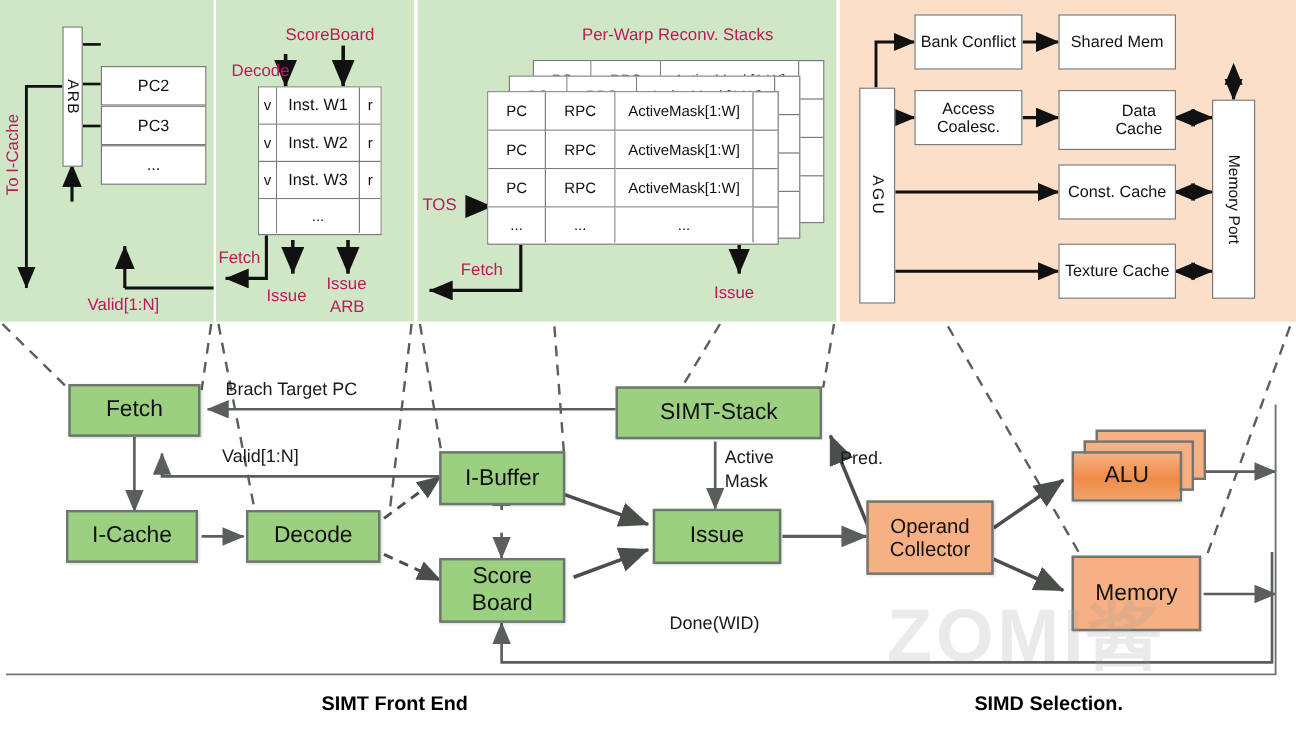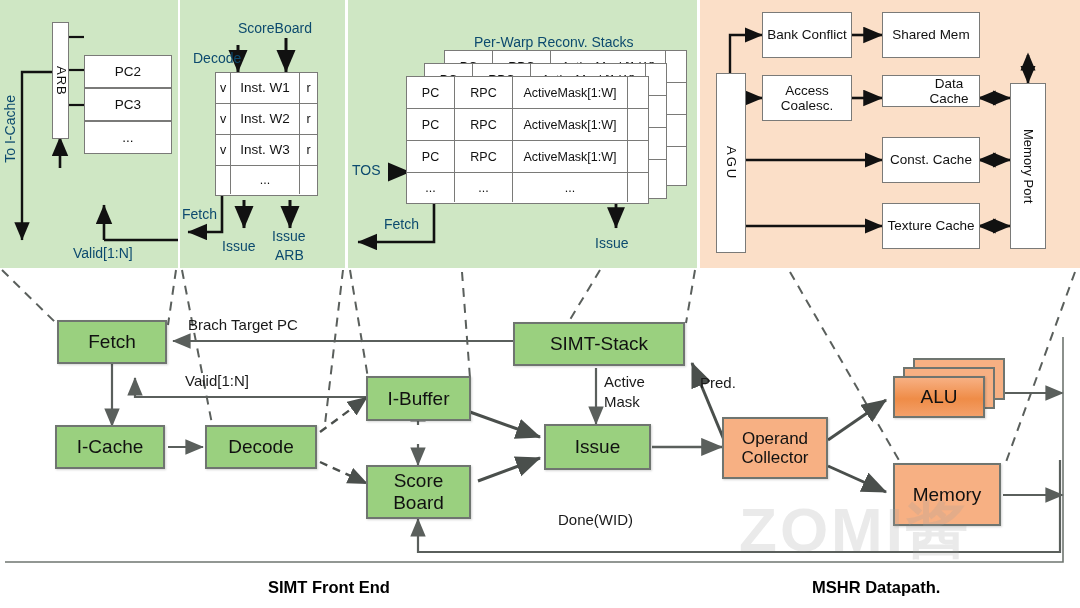--- a/index.html
+++ b/index.html
@@ -24,21 +24,21 @@
     text-align: center;
     color: #111;
     line-height: 1.12;
     font-size: 13.5px;
   }
   .wbox.small { font-size: 12.5px; }
   .wbox.vert  { writing-mode: vertical-rl; }
 
   .plabel {
     position: absolute;
-    color: #0c4a6e;
+    color: #be185d;
     font-size: 14px;
     white-space: nowrap;
   }
   .plabel.vert { writing-mode: vertical-rl; transform: rotate(180deg); }
 
   
   .node {
     position: absolute;
     border: 2px solid #6f7570;
     display: flex; align-items: center; justify-content: center;
@@ -174,21 +174,21 @@
         </marker>
       </defs>
 
       <path d="M42,172 L62,172" stroke="#111" stroke-width="3" fill="none" marker-end="url(#ah3)"></path>
 
       <path d="M86,204 L86,242 L10,242" stroke="#111" stroke-width="2.6" fill="none" marker-end="url(#ah3)"></path>
 
       <path d="M268,190 L268,228" stroke="#111" stroke-width="2.8" fill="none" marker-end="url(#ah3)"></path>
     </svg>
 
-    <div class="plabel" style="left:126px; top:20px;margin-top:14px;">Per-Warp Reconv. Stacks</div>
+    <div class="plabel" style="left:137px; top:20px;">Per-Warp Reconv. Stacks</div>
 
     <div style="position:absolute; left:96px; top:50px; width:243px; height:136px; background:#fff; border:1.6px solid #7a7a78;">
       <div style="display:flex; height:32px;">
         <div class="wbox small" style="position:relative; width:48px; height:32px; border:0; border-right:1.6px solid #7a7a78; border-bottom:1.6px solid #7a7a78;">PC</div>
         <div class="wbox small" style="position:relative; width:58px; height:32px; border:0; border-right:1.6px solid #7a7a78; border-bottom:1.6px solid #7a7a78;">RPC</div>
         <div class="wbox small" style="position:relative; flex:1; height:32px; border:0; border-right:1.6px solid #7a7a78; border-bottom:1.6px solid #7a7a78;">ActiveMask[1:W]</div>
         <div style="width:20px; height:32px; border-bottom:1.6px solid #7a7a78;"></div>
       </div>
       <div style="display:flex; height:32px; border-bottom:1.6px solid #7a7a78;">
         <div style="width:48px; border-right:1.6px solid #7a7a78;"></div>
@@ -291,21 +291,21 @@
 
       <path d="M328,55 L328,83" stroke="#111" stroke-width="2.6" fill="none" marker-start="url(#ah4e)" marker-end="url(#ah4s)"></path>
     </svg>
 
     <div class="wbox vert" style="left:16px; top:73px; width:30px; height:180px; letter-spacing:2px; font-size:13px;">AGU</div>
 
     <div class="wbox" style="left:62px; top:12px; width:90px; height:46px;">Bank Conflict</div>
     <div class="wbox" style="left:182px; top:12px; width:98px; height:46px;">Shared Mem</div>
 
     <div class="wbox" style="left:62px; top:75px; width:90px; height:46px;">Access Coalesc.</div>
-    <div class="wbox" style="left:182px; top:75px; width:98px; height:32px;padding-left:36px;">Data Cache</div>
+    <div class="wbox" style="left:182px; top:75px; width:98px; height:50px;padding-left:36px;">Data Cache</div>
 
     <div class="wbox" style="left:182px; top:137px; width:98px; height:46px;">Const. Cache</div>
 
     <div class="wbox" style="left:182px; top:203px; width:98px; height:46px;">Texture Cache</div>
 
 
     <div class="wbox vert" style="left:310px; top:83px; width:36px; height:166px; font-size:13px;">Memory Port</div>
   </div>
 
   <svg class="lines">
@@ -425,17 +425,17 @@
 
   <div class="mlabel" style="left:604px; top:373px;">Active</div>
   <div class="mlabel" style="left:604px; top:393px;">Mask</div>
 
   <div class="mlabel" style="left:700px; top:374px;">Pred.</div>
 
   <div class="mlabel" style="left:558px; top:511px;">Done(WID)</div>
 
   <div class="section-title" style="left:268px; top:578px;">SIMT Front End</div>
 
-  <div class="section-title" style="left:812px; top:578px;">MSHR Datapath.</div>
+  <div class="section-title" style="left:812px; top:578px;">SIMD Selection.</div>
 
   <div class="watermark" style="left:855px; top:530px; transform:translate(-50%,-50%);">ZOMI酱</div>
 
 </div>
 
 </body></html>

